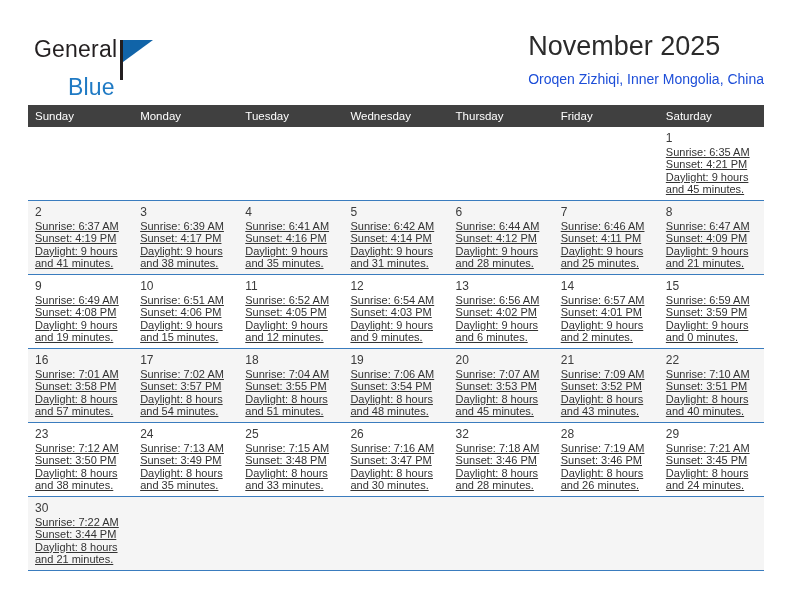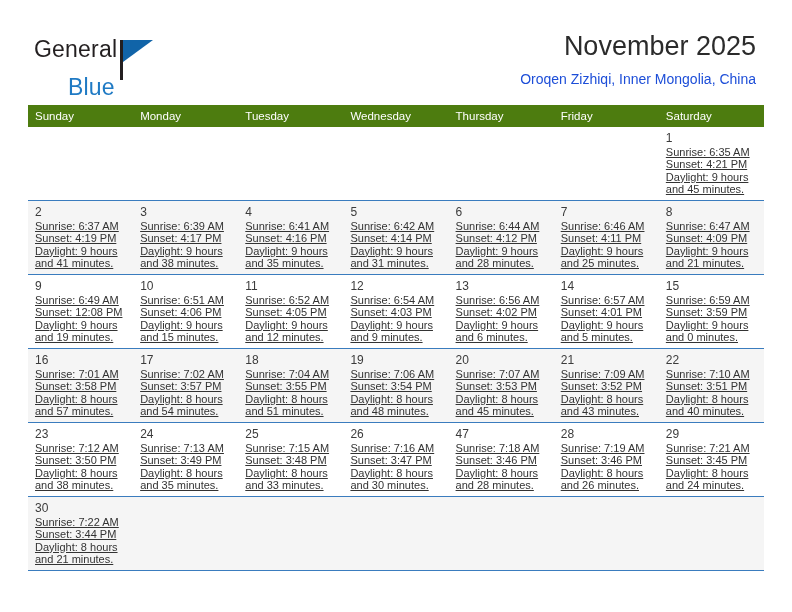--- a/index.html
+++ b/index.html
@@ -67,23 +67,23 @@
     position: absolute;
     left: 86px;
     top: 4px;
     width: 3px;
     height: 40px;
     background: #231f20;
   }
 
   .title-block {
     position: absolute;
-    right: 8px;
+    right: 0;
     top: 0;
-    text-align: right;
+    text-align: left;
   }
   .cal-title {
     font-size: 27px;
     color: #2b2b2b;
     line-height: 33px;
     white-space: nowrap;
   }
   .cal-subtitle {
     font-size: 14px;
     color: #1d4ed8;
@@ -94,21 +94,21 @@
 
   
   .calendar {
     position: absolute;
     left: 28px;
     top: 105px;
     width: 736px;
   }
   .weekdays {
     display: flex;
-    background: #4d7c0f;
+    background: #404040;
     height: 22px;
   }
   .weekday {
     flex: 1 1 0;
     color: #ffffff;
     font-size: 11.5px;
     line-height: 22px;
     padding-left: 7px;
     box-sizing: border-box;
     white-space: nowrap;
@@ -312,21 +312,21 @@
             <div>and 21 minutes.</div>
           </div>
         </div>
     </div>
 
     <div class="week">
       <div class="day-cell">
           <div class="day-number">9</div>
           <div class="day-info">
             <div>Sunrise: 6:49 AM</div>
-            <div>Sunset: 12:08 PM</div>
+            <div>Sunset: 4:08 PM</div>
             <div>Daylight: 9 hours</div>
             <div>and 19 minutes.</div>
           </div>
         </div>
       <div class="day-cell">
           <div class="day-number">10</div>
           <div class="day-info">
             <div>Sunrise: 6:51 AM</div>
             <div>Sunset: 4:06 PM</div>
             <div>Daylight: 9 hours</div>
@@ -359,21 +359,21 @@
             <div>Daylight: 9 hours</div>
             <div>and 6 minutes.</div>
           </div>
         </div>
       <div class="day-cell">
           <div class="day-number">14</div>
           <div class="day-info">
             <div>Sunrise: 6:57 AM</div>
             <div>Sunset: 4:01 PM</div>
             <div>Daylight: 9 hours</div>
-            <div>and 5 minutes.</div>
+            <div>and 2 minutes.</div>
           </div>
         </div>
       <div class="day-cell">
           <div class="day-number">15</div>
           <div class="day-info">
             <div>Sunrise: 6:59 AM</div>
             <div>Sunset: 3:59 PM</div>
             <div>Daylight: 9 hours</div>
             <div>and 0 minutes.</div>
           </div>
@@ -477,21 +477,21 @@
       <div class="day-cell">
           <div class="day-number">26</div>
           <div class="day-info">
             <div>Sunrise: 7:16 AM</div>
             <div>Sunset: 3:47 PM</div>
             <div>Daylight: 8 hours</div>
             <div>and 30 minutes.</div>
           </div>
         </div>
       <div class="day-cell">
-          <div class="day-number">47</div>
+          <div class="day-number">32</div>
           <div class="day-info">
             <div>Sunrise: 7:18 AM</div>
             <div>Sunset: 3:46 PM</div>
             <div>Daylight: 8 hours</div>
             <div>and 28 minutes.</div>
           </div>
         </div>
       <div class="day-cell">
           <div class="day-number">28</div>
           <div class="day-info">

